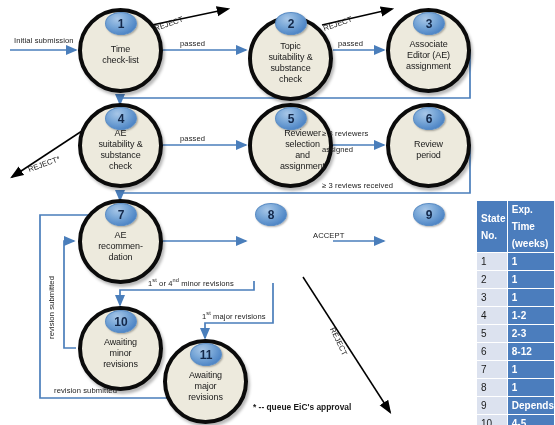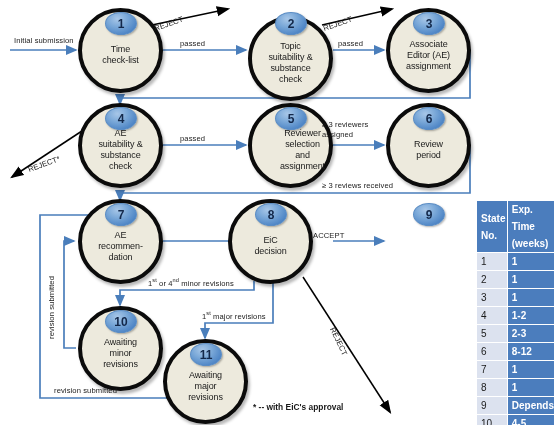--- a/index.html
+++ b/index.html
@@ -250,24 +250,20 @@
 
   <div class="node" style="left:78px; top:199px; width:85px; height:85px;">
     <div class="node-label">AE
 recommen-
 dation</div>
   </div>
   <div class="badge" style="left:105px; top:203px;">
       <span>7</span>
     </div>
 
-  <div class="node" style="left:228px; top:199px; width:85px; height:85px;">
-    <div class="node-label">EiC
-decision</div>
-  </div>
   <div class="badge" style="left:255px; top:203px;">
       <span>8</span>
     </div>
 
   <div class="badge" style="left:413px; top:203px;">
       <span>9</span>
     </div>
 
   <div class="node" style="left:78px; top:306px; width:85px; height:85px;">
     <div class="node-label">Awaiting
@@ -294,42 +290,42 @@
   <div class="elabel" style="left:180px; top:39px;">passed</div>
 
   <div class="elabel rot-up" style="left:325px; top:24px;">REJECT</div>
 
   <div class="elabel" style="left:338px; top:39px;">passed</div>
 
   <div class="elabel rot-down" style="left:30px; top:165px;">REJECT*</div>
 
   <div class="elabel" style="left:180px; top:134px;">passed</div>
 
-  <div class="elabel" style="left:322px; top:120px; white-space:pre-line; line-height:10px;">≥ 3 reviewers
+  <div class="elabel" style="left:322px; top:126px; white-space:pre-line; line-height:16px;">≥ 3 reviewers
 assigned</div>
 
   <div class="elabel" style="left:322px; top:181px;">≥ 3 reviews  received</div>
 
   <div class="elabel" style="left:313px; top:231px;">ACCEPT</div>
 
   <div class="elabel rot-steep" style="left:336px; top:326px;">REJECT</div>
 
   <div class="elabel" style="left:148px; top:277px;">
     <span>1</span><span class="sup">st</span><span> or 4</span><span class="sup">nd</span><span> minor revisions</span>
   </div>
 
   <div class="elabel" style="left:202px; top:310px;">
     <span>1</span><span class="sup">st</span><span> major revisions</span>
   </div>
 
   <div class="elabel vert" style="left:56px; top:330px;">revision submitted</div>
 
   <div class="elabel" style="left:54px; top:386px;">revision submitted</div>
 
-  <div class="footnote" style="left:253px; top:402px;">* -- with EiC's approval</div>
+  <div class="footnote" style="left:253px; top:402px;">* -- queue EiC's approval</div>
 
   <table id="state-table">
     <thead>
       <tr>
         <th style="white-space:pre-line;">State
 No.</th>
         <th style="white-space:pre-line;">Exp. Time
 (weeks)</th>
       </tr>
     </thead>

